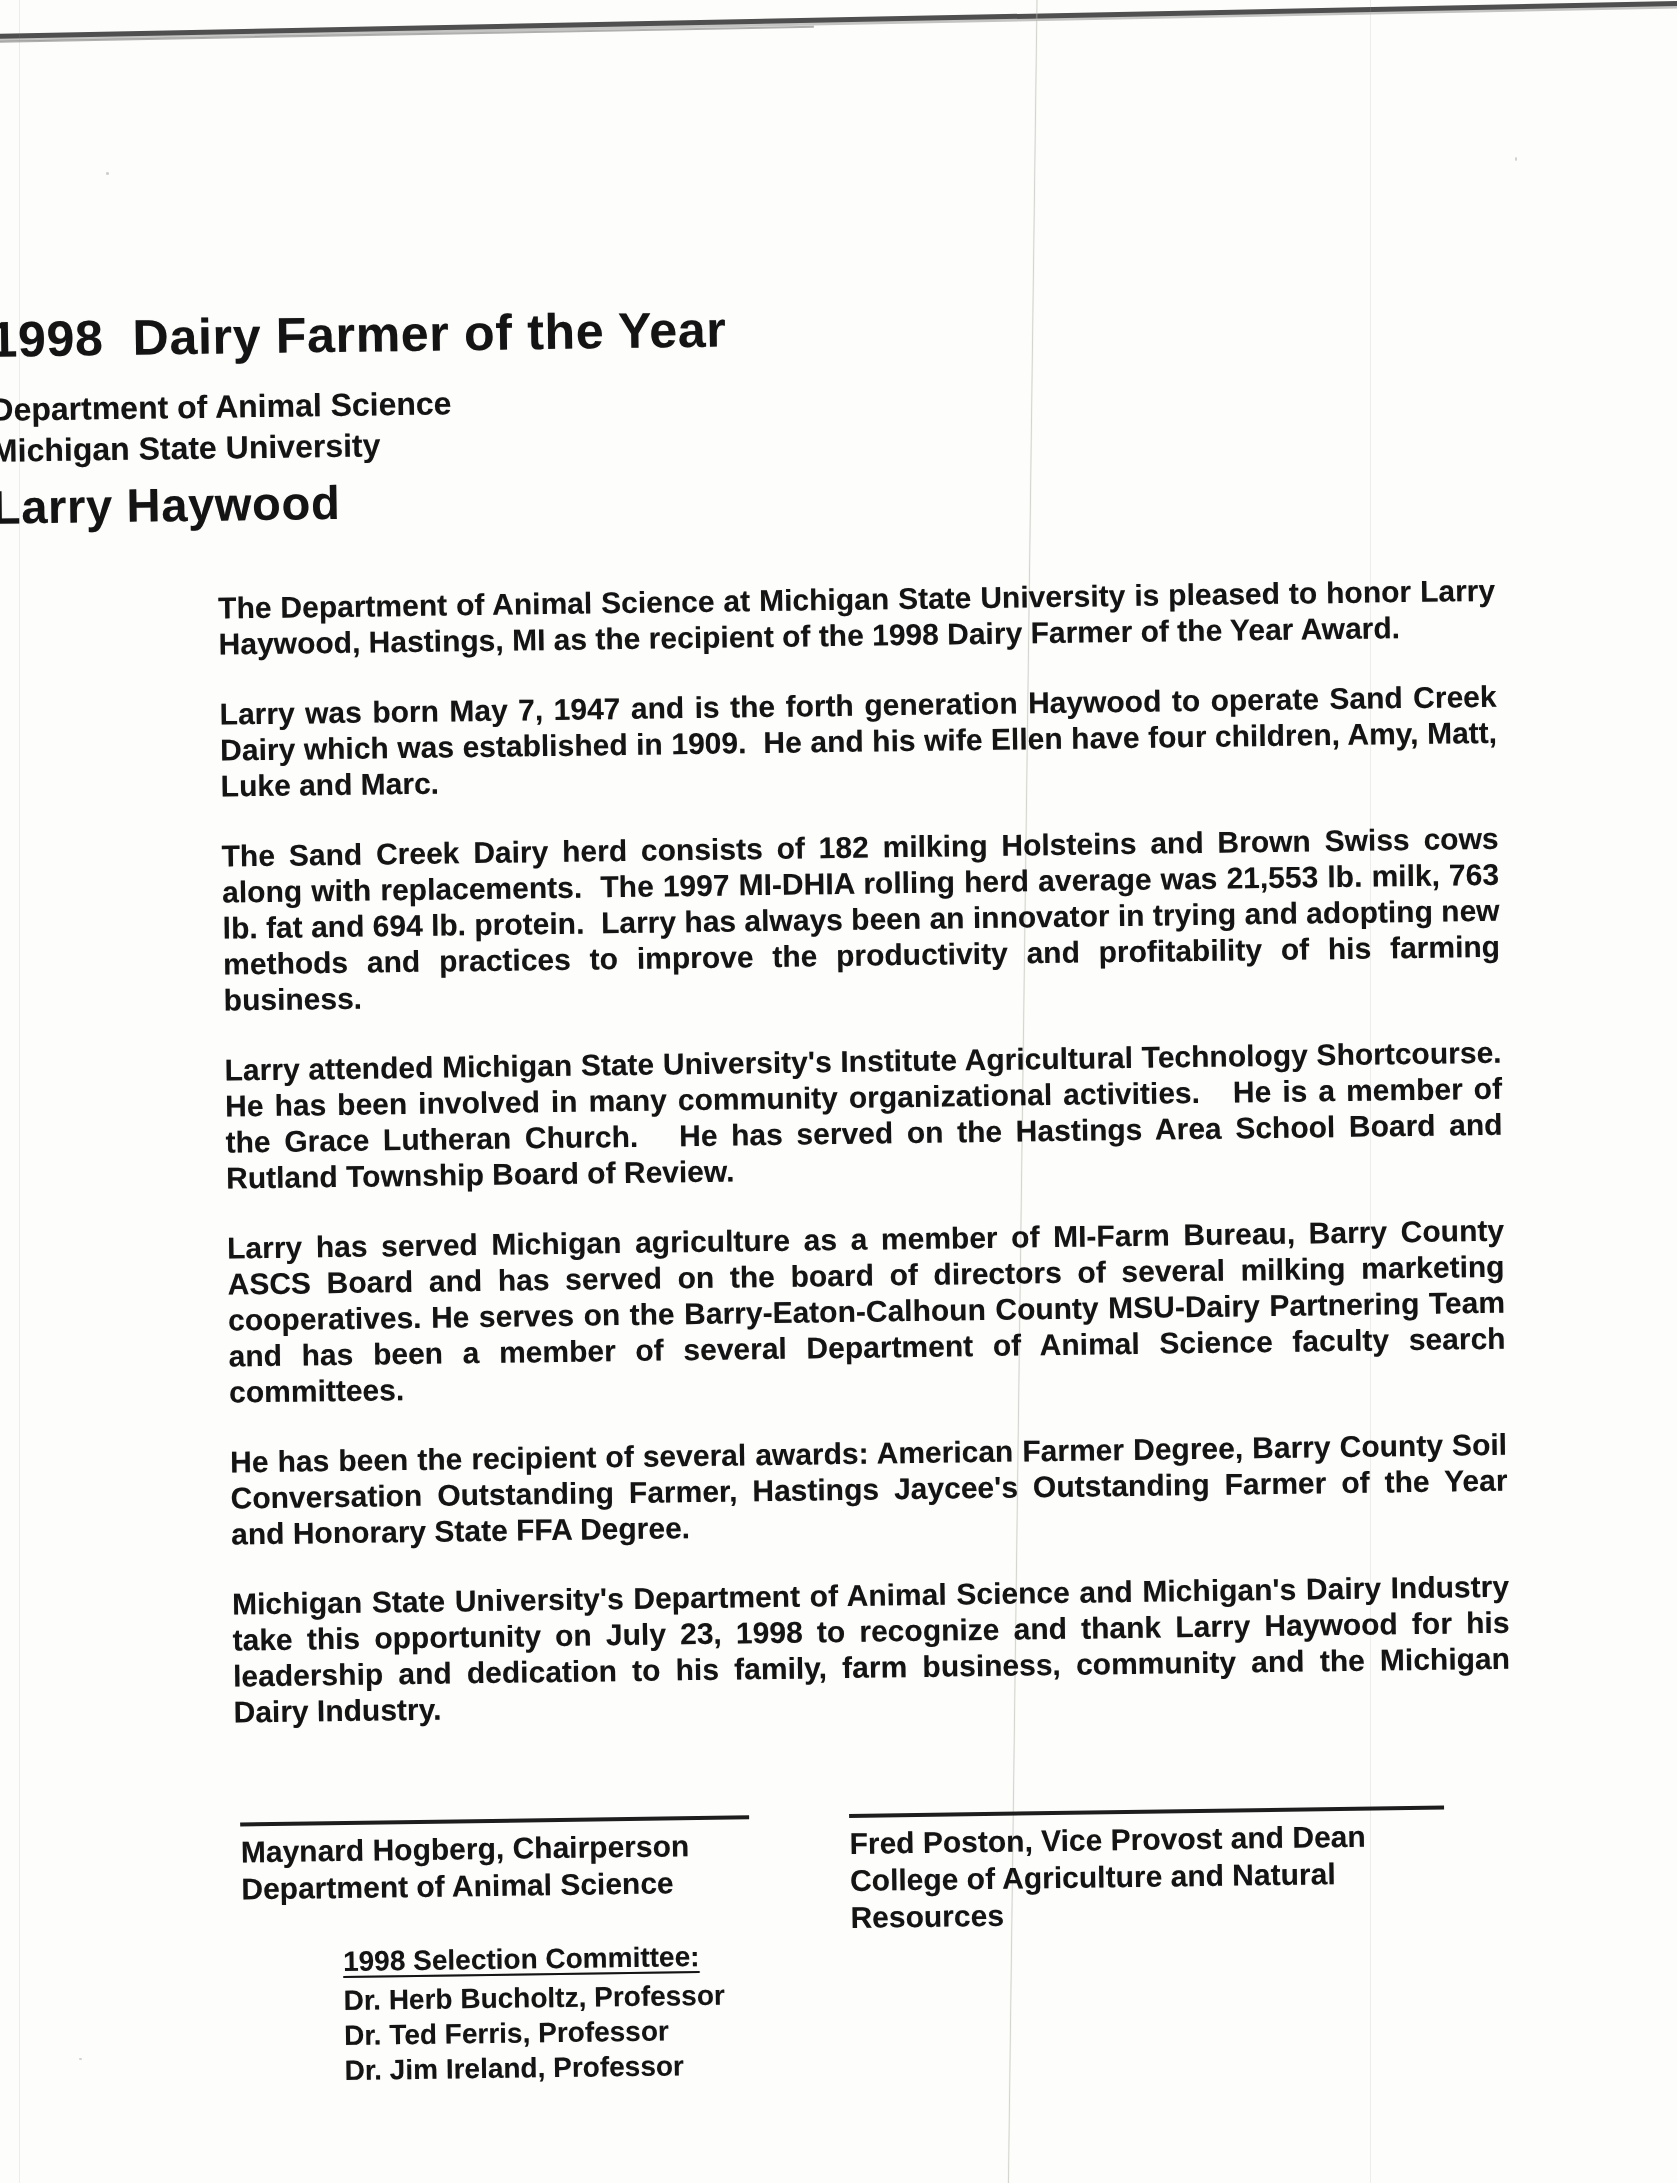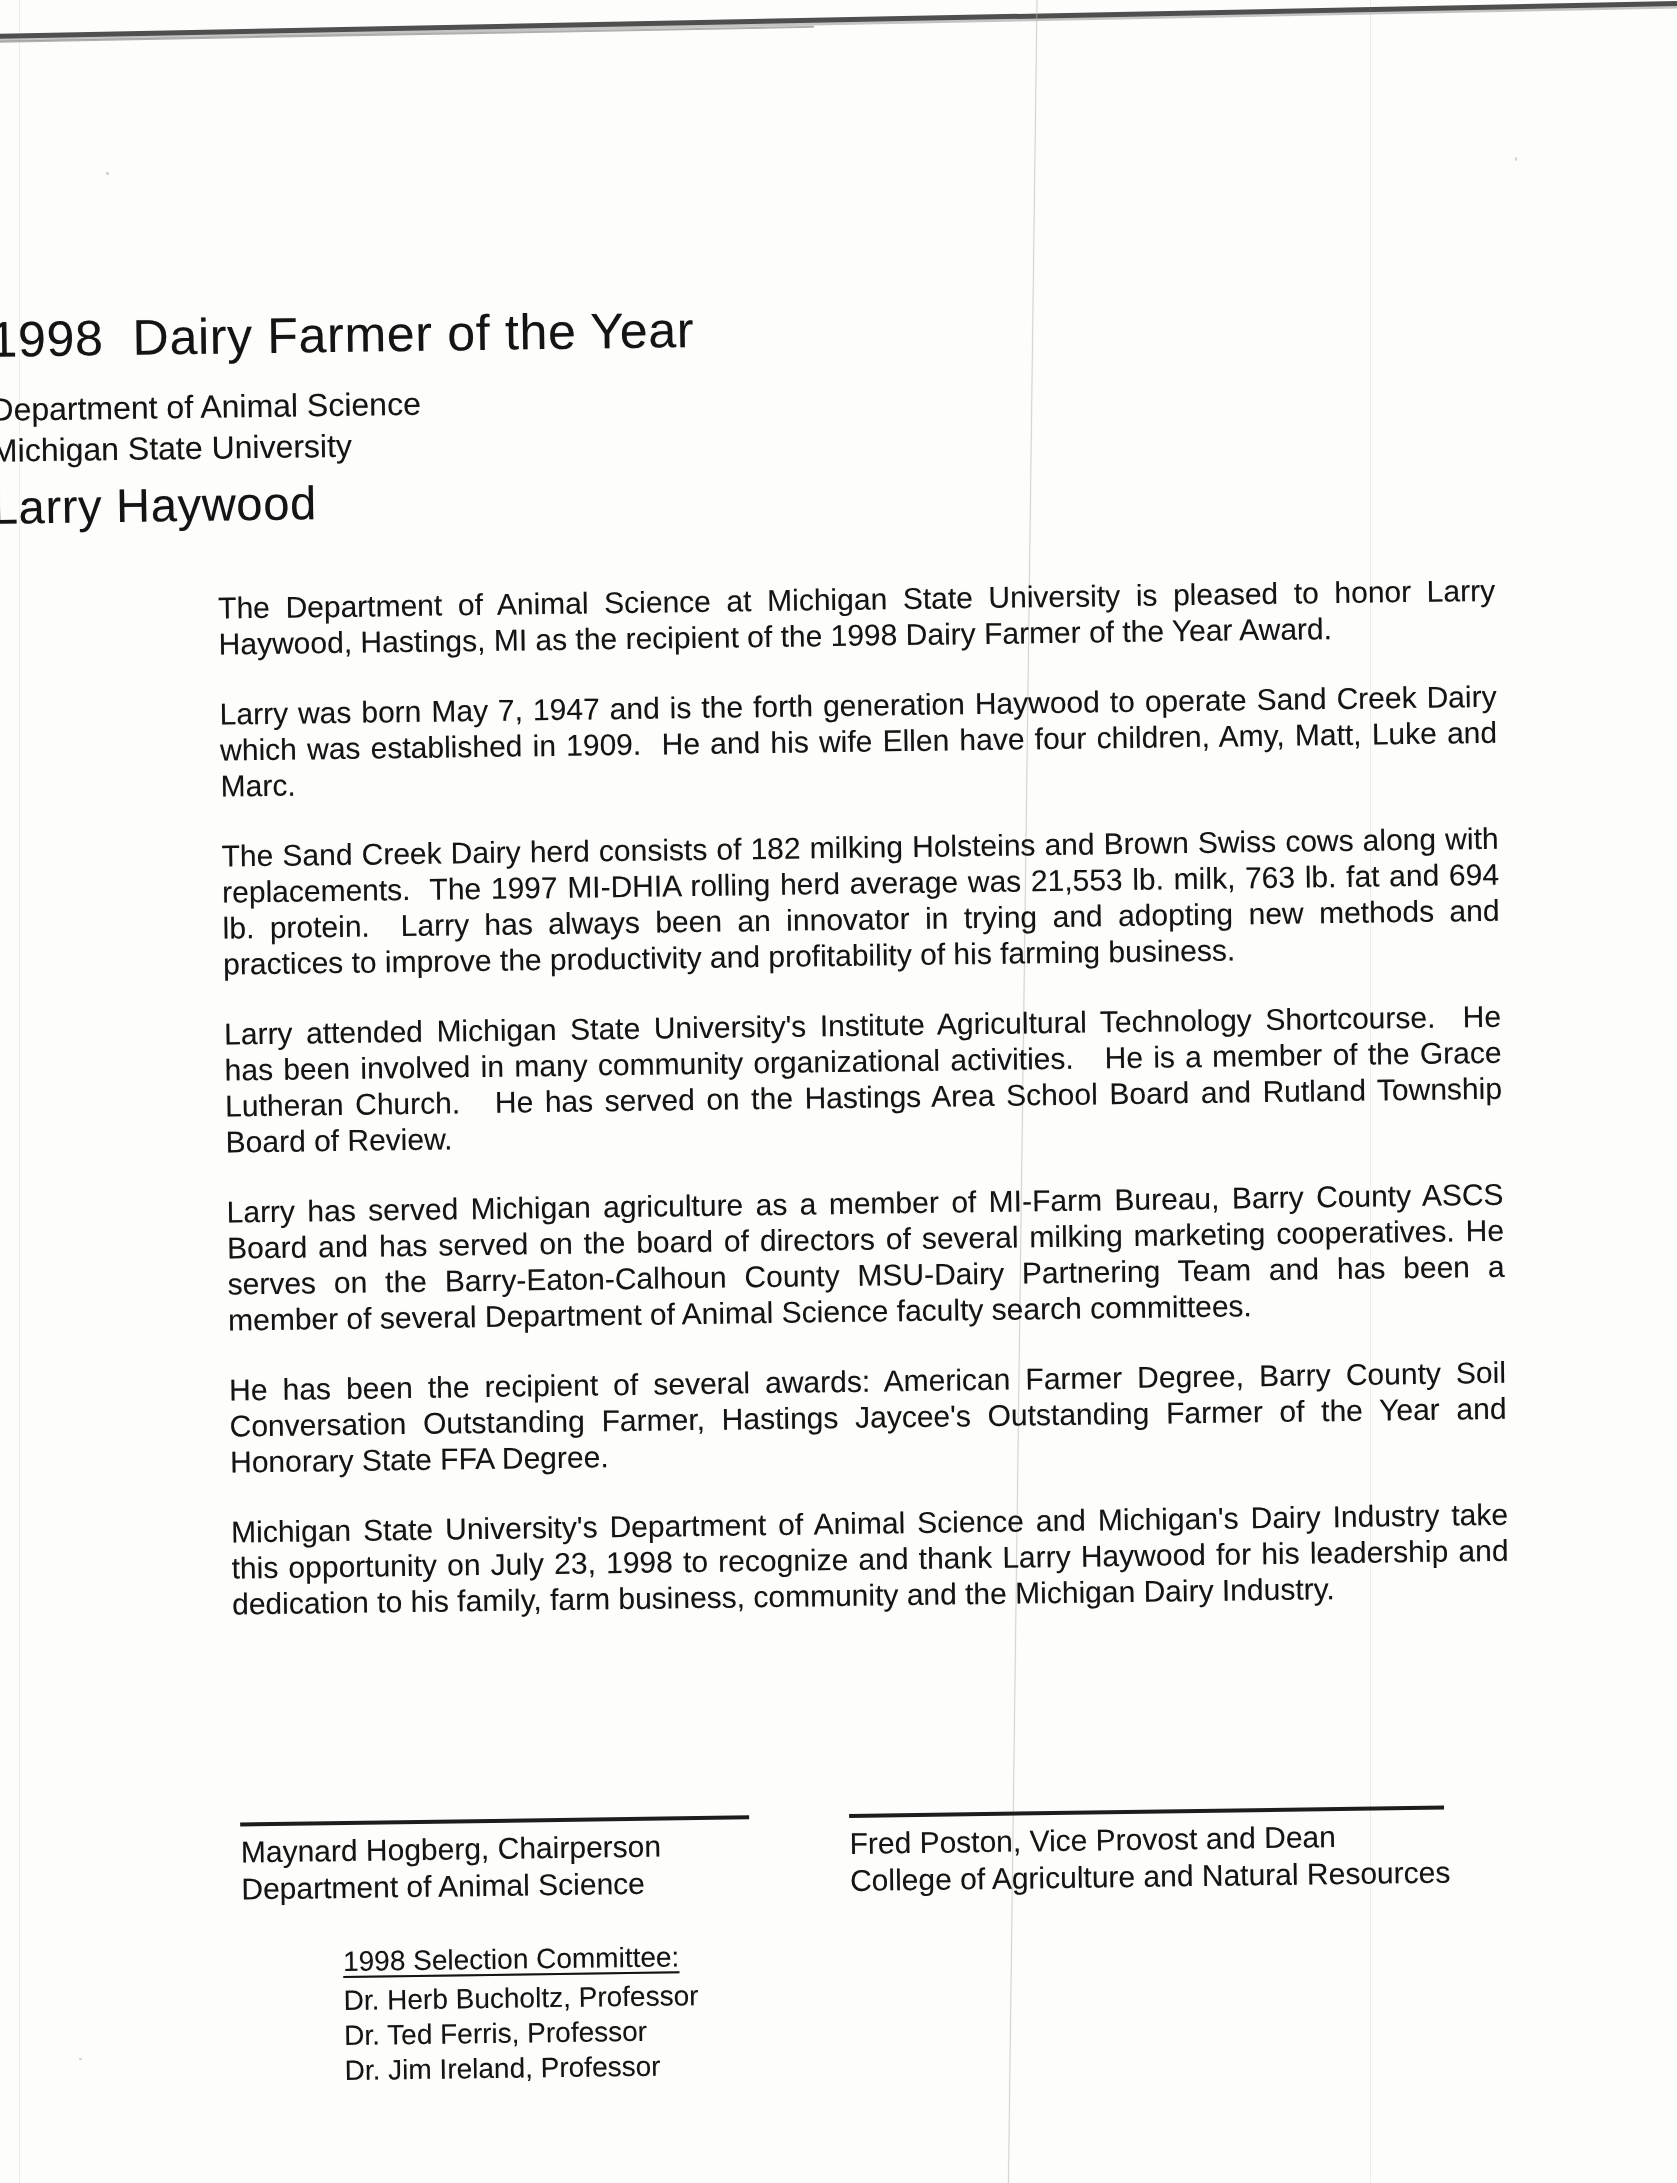--- a/index.html
+++ b/index.html
@@ -4,21 +4,21 @@
 <style>
   html,body{margin:0;padding:0;}
   body{
     width:1677px;height:2183px;
     background:#fdfdfb;
     overflow:hidden;
     position:relative;
     font-family:"Liberation Sans", sans-serif;
     color:#141414;
   }
-  .page{position:absolute;inset:0;}
+  .page{position:absolute;inset:0;font-weight:bold;}
   
   .scan-edge-top{
     position:absolute;left:-13.2px;top:34px;width:1714px;height:4.6px;
     background:#4f4f4f;
     transform:rotate(-1.12deg);
     transform-origin:0 50%;
     box-shadow:0 2.6px 0 rgba(90,90,90,0.35);
   }
   .scan-edge-top2{
     position:absolute;left:-13.2px;top:41px;width:827px;height:2px;

